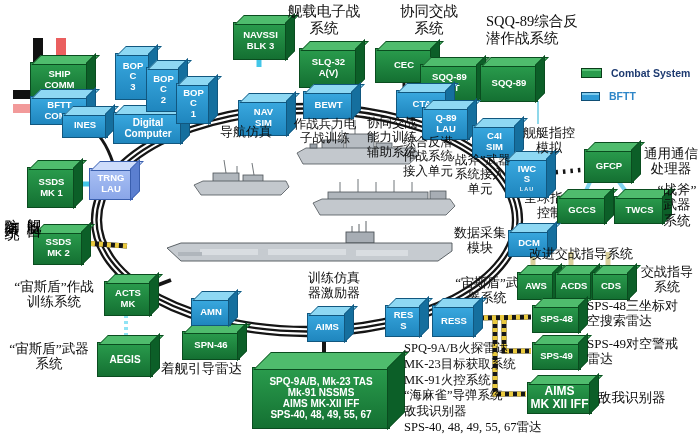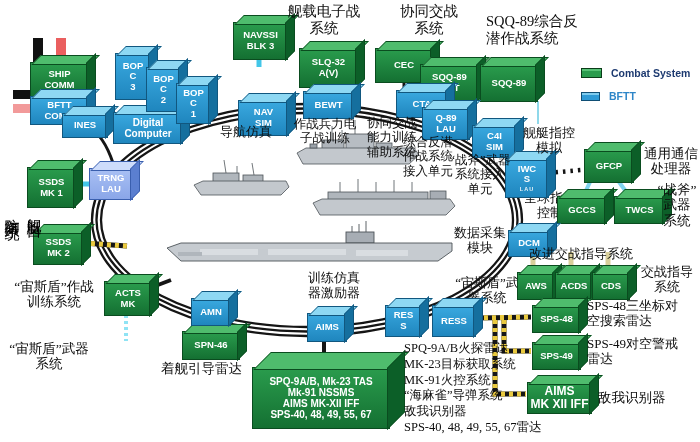--- a/index.html
+++ b/index.html
@@ -154,20 +154,21 @@
   <div class="box green" style="left:557px;top:196px;width:48px;height:26px">GCCS</div>
   <div class="box green" style="left:614px;top:196px;width:49px;height:26px">TWCS</div>
   <div class="box green" style="left:517px;top:272px;width:36px;height:26px">AWS</div>
   <div class="box green" style="left:555px;top:272px;width:36px;height:26px">ACDS</div>
   <div class="box green" style="left:592px;top:272px;width:36px;height:26px">CDS</div>
   <div class="box green" style="left:532px;top:305px;width:47px;height:26px">SPS-48</div>
   <div class="box green" style="left:532px;top:342px;width:47px;height:26px">SPS-49</div>
   <div class="box green f8" style="left:527px;top:382px;width:63px;height:30px">AIMS
 MK XII IFF</div>
   <div class="box green" style="left:182px;top:331px;width:56px;height:27px">SPN-46</div>
+  <div class="box green f10" style="left:97px;top:342px;width:54px;height:33px">AEGIS</div>
   <div class="box green" style="left:104px;top:281px;width:46px;height:33px">ACTS
 MK</div>
   <div class="box green" style="left:27px;top:167px;width:47px;height:39px">SSDS
 MK 1</div>
   <div class="box green" style="left:33px;top:231px;width:49px;height:32px">SSDS
 MK 2</div>
   <div class="box green box-lg" style="left:252px;top:367px;width:136px;height:60px">SPQ-9A/B, Mk-23 TAS
 Mk-91 NSSMS
 AIMS MK-XII IFF
 SPS-40, 48, 49, 55, 67</div>

